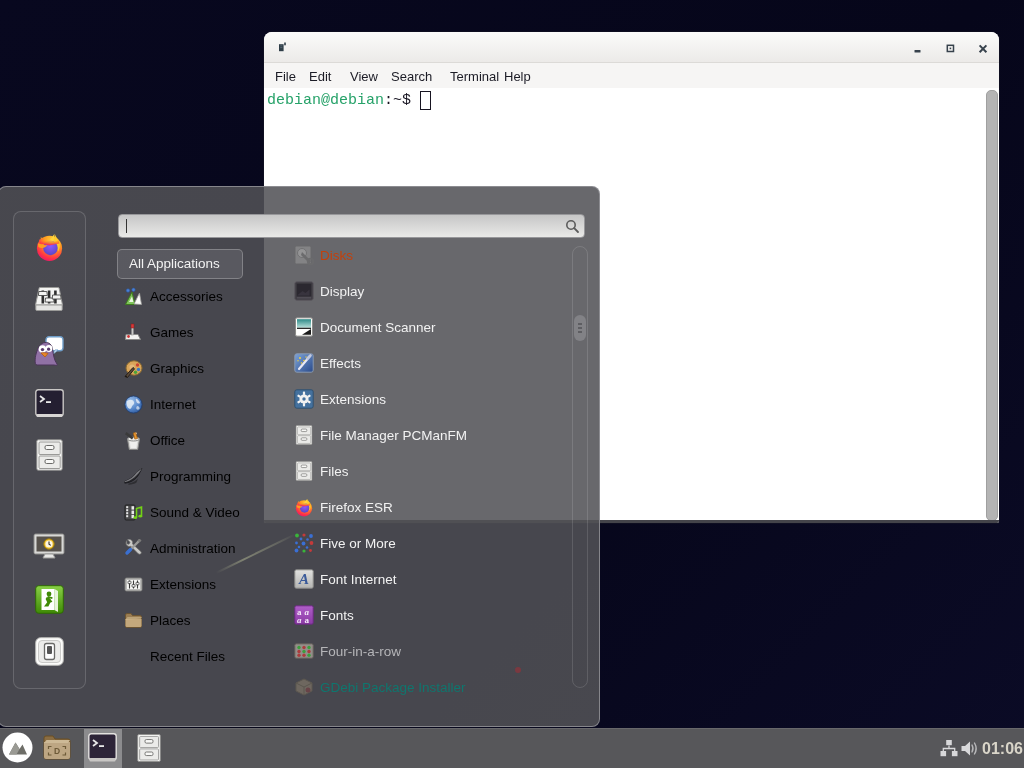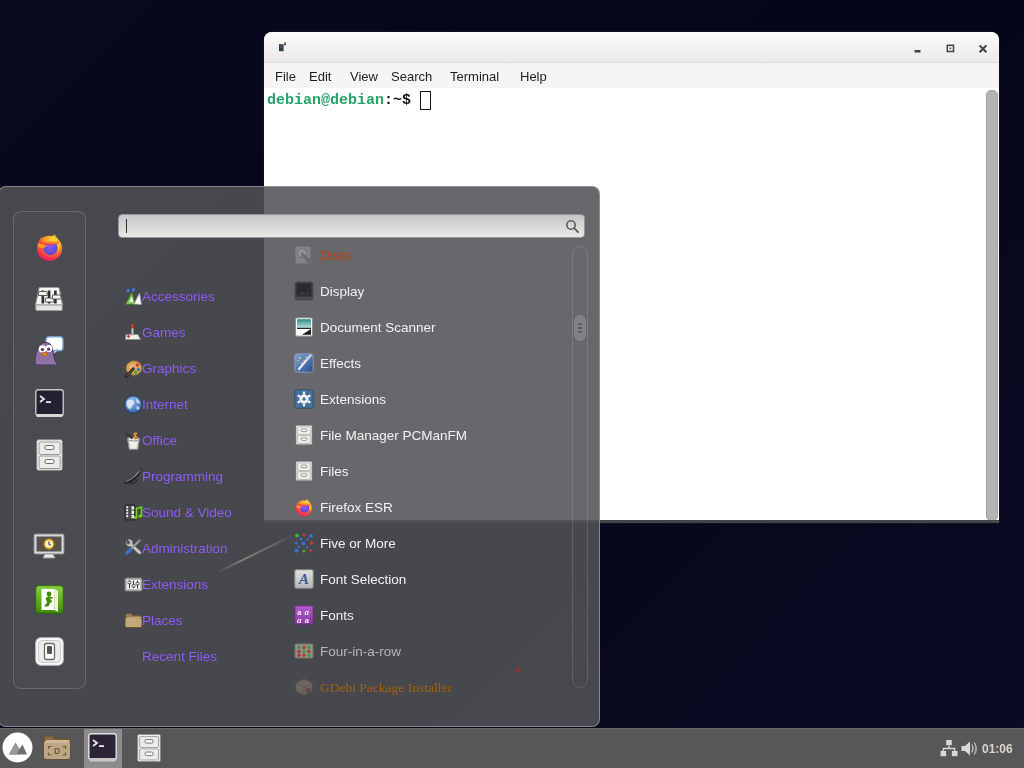--- a/index.html
+++ b/index.html
@@ -11,53 +11,53 @@
   
   #term{left:264px;top:32px;width:735px;height:491px;border-radius:8px 8px 2px 2px;
         background:#ffffff;box-shadow:0 0 0 1px rgba(30,30,40,.35);}
   #titlebar{left:0;top:0;width:735px;height:30px;border-radius:8px 8px 0 0;
         background:linear-gradient(#fbfbfa,#eceae8);border-bottom:1px solid #dcdad7;}
   #wtitle{left:0;top:0;width:735px;height:31px;line-height:31px;text-align:center;
         font-weight:bold;font-size:15px;color:#47545f;}
   #menubar{left:0;top:31px;width:735px;height:25px;background:#f6f5f4;border-bottom:1px solid #e0dedb;}
   .mitem{position:absolute;top:33px;height:25px;line-height:24px;font-size:13px;color:#1c1c26;}
   #tcontent{left:0;top:56px;width:735px;height:432px;background:#ffffff;}
-  #prompt{left:3px;top:60px;font-family:"Liberation Mono",monospace;font-size:15px;font-weight:bold;
+  #prompt{left:3px;top:60px;font-family:"Liberation Mono",monospace;font-size:15px;font-weight:normal;
         color:#26a269;white-space:pre;}
   #prompt span{color:#171421;}
   #cursor{left:156px;top:59px;width:9px;height:17px;border:1.5px solid #171421;background:#fff;}
   #tscroll{left:722px;top:58px;width:10px;height:429px;background:#b4b4b4;border-radius:5px;border:1px solid #a0a0a0;}
 
   
   #menu{left:0;top:186px;width:602px;height:541px;background:rgba(82,82,86,0.87);
         border:1px solid rgba(150,150,155,0.8);border-radius:8px;box-sizing:border-box;margin-left:-2px;}
   #wm{left:462px;top:474px;width:130px;height:50px;font-family:"Liberation Serif",serif;
       font-weight:bold;font-size:37px;color:#67676d;letter-spacing:-0.5px;}
   #searchbox{left:119px;top:27px;width:467px;height:24px;border-radius:4px;box-sizing:border-box;
       background:linear-gradient(#c6c6c6,#e9e9e7);border:1px solid #97979a;}
   #scursor{left:127px;top:32px;width:1px;height:14px;background:#333;}
   #sidebar{left:14px;top:24px;width:73px;height:478px;border:1px solid rgba(255,255,255,0.16);
       border-radius:8px;background:rgba(255,255,255,0.02);box-sizing:border-box;}
   #allapps{left:118px;top:62px;width:126px;height:30px;border-radius:5px;box-sizing:border-box;
       background:rgba(255,255,255,0.10);border:1px solid rgba(255,255,255,0.25);
       color:#f2f2f2;font-size:13.5px;line-height:28px;padding-left:11px;}
-  .cat{position:absolute;left:143px;font-size:13.5px;color:#8b5cf6;height:20px;line-height:20px;}
+  .cat{position:absolute;left:151px;font-size:13.5px;color:#000000;height:20px;line-height:20px;}
   .app{position:absolute;left:321px;font-size:13.5px;color:#f2f2f2;height:20px;line-height:20px;}
   .dim1{color:#c2410c;}
   .dim2{color:#b5b5b8;}
-  .dim3{color:#a16207;font-family:Liberation Serif, serif;}
+  .dim3{color:#0f766e;}
   #ascroll{left:573px;top:59px;width:16px;height:442px;border:1px solid rgba(255,255,255,0.13);
       border-radius:8px;box-sizing:border-box;}
   #athumb{left:575px;top:128px;width:12px;height:26px;background:#828286;border-radius:6px;}
   .icon{position:absolute;}
 
   
   #taskbar{left:0;top:728px;width:1024px;height:40px;background:#57575a;border-top:1px solid #68686b;box-sizing:border-box;}
   #tbterm{left:84px;top:0;width:38px;height:40px;background:#8c8c8e;}
-  #clock{left:982px;top:0;width:42px;height:40px;line-height:40px;font-weight:bold;font-size:12px;color:#d9d5c9;}
+  #clock{left:982px;top:0;width:42px;height:40px;line-height:40px;font-weight:bold;font-size:16px;color:#d9d5c9;}
 </style>
 </head>
 <body>
 
 <div id="term" class="abs">
   <div id="titlebar" class="abs"></div>
 
   <svg class="abs" style="left:14px;top:10px" width="10" height="10" viewBox="0 0 10 10">
     <rect x="1" y="2.2" width="4.6" height="7" fill="#2e3d47"></rect>
     <rect x="6.2" y="0.5" width="1.6" height="2.8" fill="#2e3d47"></rect>
@@ -74,21 +74,21 @@
       </g>
       <path d="M 67.6 3.4 l 6.8 6.8 M 74.4 3.4 l -6.8 6.8" stroke="#37424c" stroke-width="2"></path>
     </g>
   </svg>
   <div id="menubar" class="abs"></div>
   <div class="mitem" style="left:11px">File</div>
   <div class="mitem" style="left:45px">Edit</div>
   <div class="mitem" style="left:86px">View</div>
   <div class="mitem" style="left:127px">Search</div>
   <div class="mitem" style="left:186px">Terminal</div>
-  <div class="mitem" style="left:256px">Help</div>
+  <div class="mitem" style="left:240px">Help</div>
   <div id="tcontent" class="abs"></div>
   <div id="prompt" class="abs">debian@debian<span>:~$</span></div>
   <div id="cursor" class="abs"></div>
   <div id="tscroll" class="abs"></div>
   <div class="abs" style="left:0;top:488px;width:735px;height:3px;background:#44444a;border-radius:0 0 2px 2px;"></div>
 </div>
 
 <div id="menu" class="abs">
   <div class="abs" style="left:516px;top:480px;width:6px;height:6px;border-radius:3px;background:#7a3940;"></div>
   <div id="searchbox" class="abs"></div>
@@ -175,20 +175,21 @@
     <path d="M9 21.5 l3.2 -4.2 -1.6 -3.4 1.2 -2 3 1.4 2.6 3.4 -2.2 1 -1.8 3.8 z" fill="#3f8a06"></path>
     <path d="M12.6 11.9 l4.8 1.2" stroke="#3f8a06" stroke-width="1.6"></path>
   </svg>
   <svg class="icon" style="left:36px;top:450px" width="29" height="29" viewBox="0 0 29 29">
     <rect x="0.7" y="0.7" width="27.6" height="27.6" rx="5" fill="#fcfcfa" stroke="#b8b8b6"></rect>
     <rect x="3.5" y="3.5" width="22" height="22" rx="3.5" fill="#ececea" stroke="#cacac8"></rect>
     <rect x="9.5" y="6.5" width="10" height="16" rx="2" fill="#fdfdfd" stroke="#6a6a68" stroke-width="1.3"></rect>
     <rect x="12" y="9" width="5" height="8" rx="1" fill="#555555"></rect>
   </svg>
 
+  <div id="allapps" class="abs">All Applications</div>
 
   <svg class="icon" style="left:125px;top:100px" width="19" height="19" viewBox="0 0 19 19">
     <circle cx="4" cy="3.5" r="1.7" fill="#4a7fd4" stroke="#2a5aa4" stroke-width="0.6"></circle>
     <circle cx="9.5" cy="2.8" r="1.7" fill="#4a7fd4" stroke="#2a5aa4" stroke-width="0.6"></circle>
     <path d="M1.5 17.5 L8 5 L11 17.5 Z" fill="#7fc45a" stroke="#3e7a1e"></path>
     <path d="M5 15 L8 9.5 L9.4 15 Z" fill="#eaf5e2"></path>
     <path d="M10 17 L15.5 6 L17.5 17.5 Z" fill="#fcfcfa" stroke="#9a9a98" stroke-width="0.8"></path>
   </svg>
   <svg class="icon" style="left:125px;top:136px" width="19" height="19" viewBox="0 0 19 19">
     <path d="M2 11.5 h12 l2.5 5 h-15 z" fill="#f2f2f0" stroke="#8a8a88"></path>
@@ -433,21 +434,21 @@
 
   <div class="app dim1" style="top:59px">Disks</div>
   <div class="app" style="top:95px">Display</div>
   <div class="app" style="top:131px">Document Scanner</div>
   <div class="app" style="top:167px">Effects</div>
   <div class="app" style="top:203px">Extensions</div>
   <div class="app" style="top:239px">File Manager PCManFM</div>
   <div class="app" style="top:275px">Files</div>
   <div class="app" style="top:311px">Firefox ESR</div>
   <div class="app" style="top:347px">Five or More</div>
-  <div class="app" style="top:383px">Font Selection</div>
+  <div class="app" style="top:383px">Font Internet</div>
   <div class="app" style="top:419px">Fonts</div>
   <div class="app dim2" style="top:455px">Four-in-a-row</div>
   <div class="app dim3" style="top:491px">GDebi Package Installer</div>
 
   <div id="ascroll" class="abs"></div>
   <div id="athumb" class="abs"></div>
   <div class="abs" style="left:579px;top:136px;width:4px;height:2px;background:#5e5e62;box-shadow:0 4px 0 #5e5e62,0 8px 0 #5e5e62;"></div>
 </div>
 
 <div class="abs" style="left:216px;top:572px;width:88px;height:2px;

